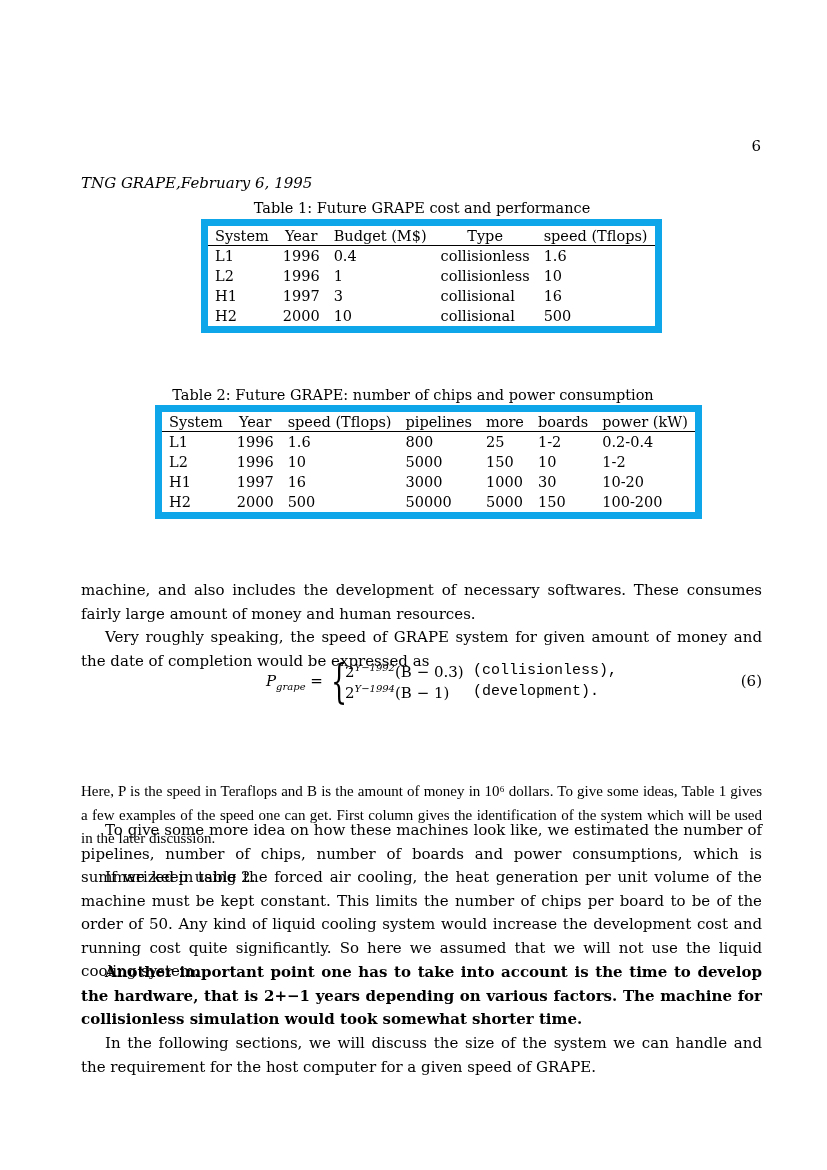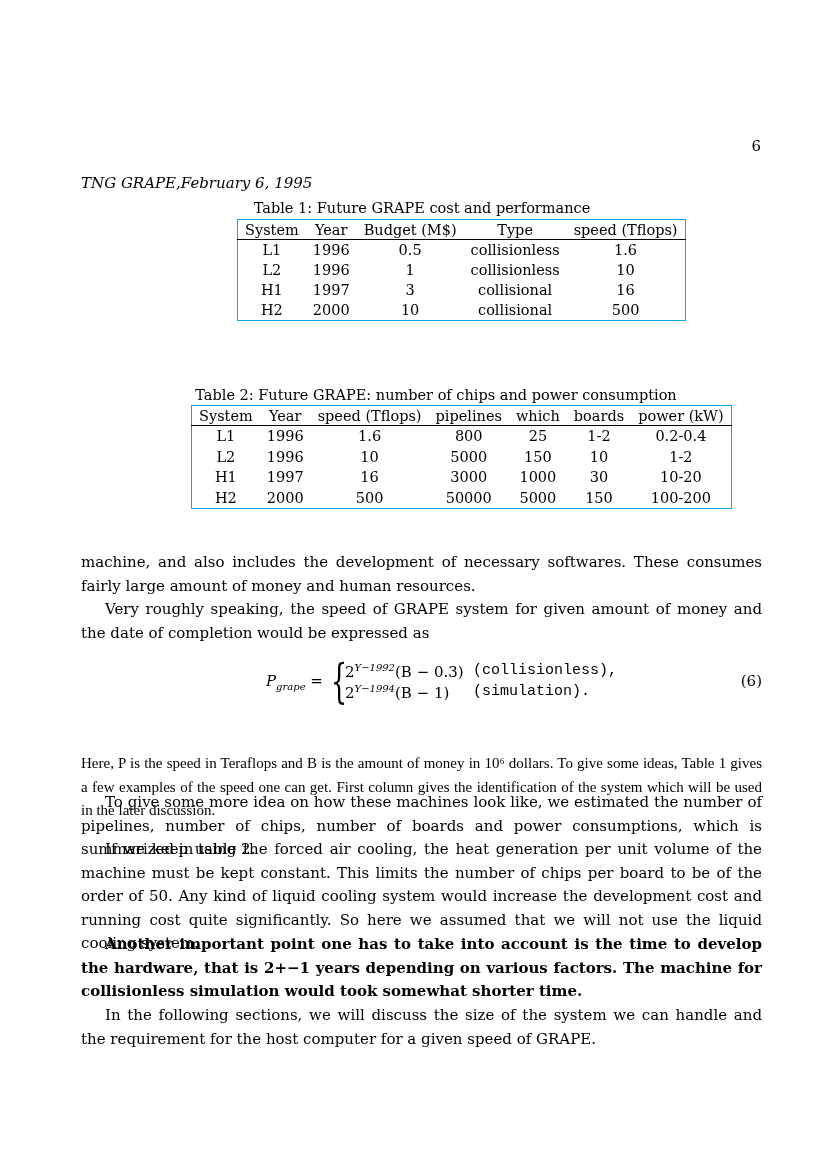--- a/index.html
+++ b/index.html
@@ -3,25 +3,25 @@
 <meta charset="utf-8">
 <style>
   html, body { margin: 0; padding: 0; background: #ffffff; }
   body { width: 827px; height: 1170px; position: relative; overflow: hidden;
          font-family: "DejaVu Serif", "Liberation Serif", serif; color: #000; }
   .abs { position: absolute; }
   .running-head { left: 81px; top: 137px; font-size: 15px; font-style: italic; margin-top: 37px; }
   .page-num { right: 66px; top: 137px; font-size: 15px; }
 
   .caption { position: absolute; font-size: 14.5px; text-align: center; white-space: nowrap; }
-  table.t { position: absolute; border-collapse: collapse; border: 1px solid #0ea5e9; font-size: 14.5px; margin-left: 36px; }
+  table.t { position: absolute; border-collapse: collapse; border: 7px solid #0ea5e9; font-size: 14.5px; }
   table.t th { font-weight: normal; padding: 0 7px; height: 19px; border-bottom: 1px solid #000; text-align: center; white-space: nowrap; }
-  table.t td { padding: 0 7px; height: 20px; text-align: center; white-space: nowrap; }
+  table.t td { padding: 0 7px; height: 20px; white-space: nowrap; }
 
-  .para { position: absolute; left: 81px; width: 681px; font-size: 15px; line-height: 23.5px; text-align: justify; }
+  .para { position: absolute; left: 81px; width: 681px; font-size: 15px; line-height: 23.5px; text-align: justify; margin-top: 28px; }
   .para.indent { text-indent: 24px; }
 
   .eq { position: absolute; left: 266px; top: 660px; height: 50px; font-size: 15px; }
   .eq-lhs { position: absolute; left: 0; top: 12px; white-space: nowrap; }
   .eq-lhs i sub { font-size: 10px; font-style: italic; }
   .brace { position: absolute; left: 65px; top: -4px; font-size: 46px; line-height: 50px; transform: scaleX(0.55); transform-origin: left; }
   .eq-row { position: absolute; left: 79px; white-space: nowrap; }
   .eq-row sup { font-size: 10px; }
   .eq-row .cond { position: absolute; left: 128px; font-family: Liberation Mono, monospace; }
   .eq-num { position: absolute; right: 65px; top: 672px; font-size: 15px; }
@@ -40,21 +40,21 @@
         <th>Year</th>
         <th>Budget (M$)</th>
         <th>Type</th>
         <th>speed (Tflops)</th>
       </tr>
     </thead>
   <tbody>
       <tr>
         <td>L1</td>
         <td>1996</td>
-        <td>0.5</td>
+        <td>0.4</td>
         <td>collisionless</td>
         <td>1.6</td>
       </tr>
       <tr>
         <td>L2</td>
         <td>1996</td>
         <td>1</td>
         <td>collisionless</td>
         <td>10</td>
       </tr>
@@ -68,29 +68,29 @@
       <tr>
         <td>H2</td>
         <td>2000</td>
         <td>10</td>
         <td>collisional</td>
         <td>500</td>
       </tr>
     </tbody>
 </table>
 
-<div class="caption" style="left:169px; width:534px; top:387px;">Table 2: Future GRAPE: number of chips and power consumption</div>
+<div class="caption" style="left:146px; width:534px; top:387px;">Table 2: Future GRAPE: number of chips and power consumption</div>
 <table class="t" id="table2" style="left:155px; top:405px; width:533px; height:104px;">
   <thead>
       <tr>
         <th>System</th>
         <th>Year</th>
         <th>speed (Tflops)</th>
         <th>pipelines</th>
-        <th>which</th>
+        <th>more</th>
         <th>boards</th>
         <th>power (kW)</th>
       </tr>
     </thead>
   <tbody>
       <tr>
         <td>L1</td>
         <td>1996</td>
         <td>1.6</td>
         <td>800</td>
@@ -133,21 +133,21 @@
 
 <div class="eq">
   <span class="eq-lhs"><i>P</i><i><sub>grape</sub></i> <span>=</span></span>
   <span class="brace">{</span>
   <div class="eq-row" style="top:2px;">
     <span>2</span><sup><i>Y−1992</i></sup><span>(B − 0.3)</span>
     <span class="cond">(collisionless),</span>
   </div>
   <div class="eq-row" style="top:23px;">
     <span>2</span><sup><i>Y−1994</i></sup><span>(B − 1)</span>
-    <span class="cond">(simulation).</span>
+    <span class="cond">(development).</span>
   </div>
 </div>
 <div class="eq-num">(6)</div>
 
 <div class="para" style="top:752px;font-family:Liberation Serif, serif;">Here, P is the speed in Teraflops and B is the amount of money in 10⁶ dollars. To give some ideas, Table 1 gives a few examples of the speed one can get. First column gives the identification of the system which will be used in the later discussion.</div>
 <div class="para indent" style="top:791px;">To give some more idea on how these machines look like, we estimated the number of pipelines, number of chips, number of boards and power consumptions, which is summarized in table 2.</div>
 <div class="para indent" style="top:838px;">If we keep using the forced air cooling, the heat generation per unit volume of the machine must be kept constant. This limits the number of chips per board to be of the order of 50. Any kind of liquid cooling system would increase the development cost and running cost quite significantly. So here we assumed that we will not use the liquid cooling system.</div>
 <div class="para indent" style="top:933px;font-weight:bold;">Another important point one has to take into account is the time to develop the hardware, that is 2+−1 years depending on various factors. The machine for collisionless simulation would took somewhat shorter time.</div>
 <div class="para indent" style="top:1004px;">In the following sections, we will discuss the size of the system we can handle and the requirement for the host computer for a given speed of GRAPE.</div>
 

